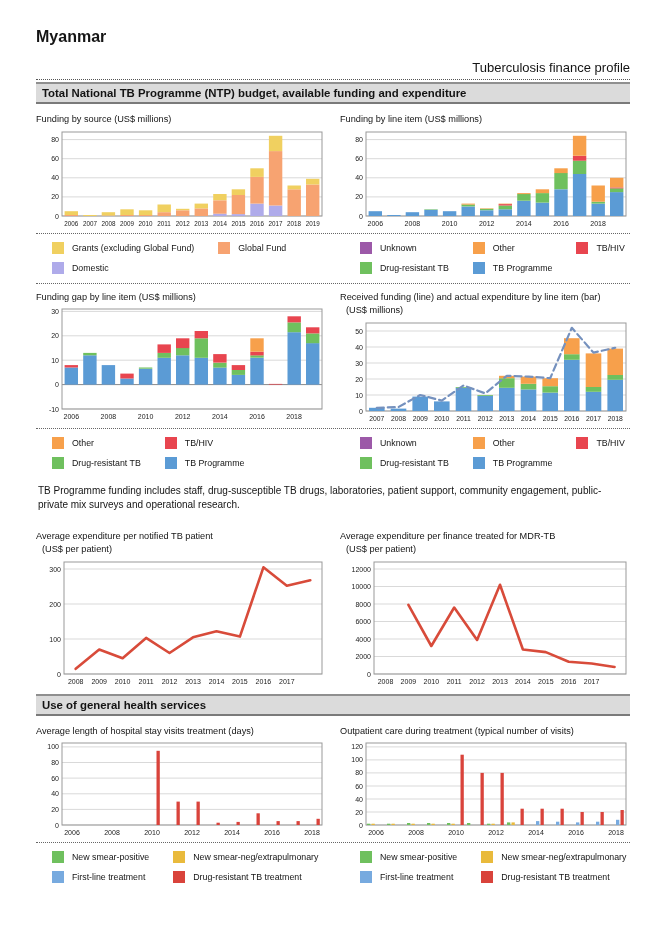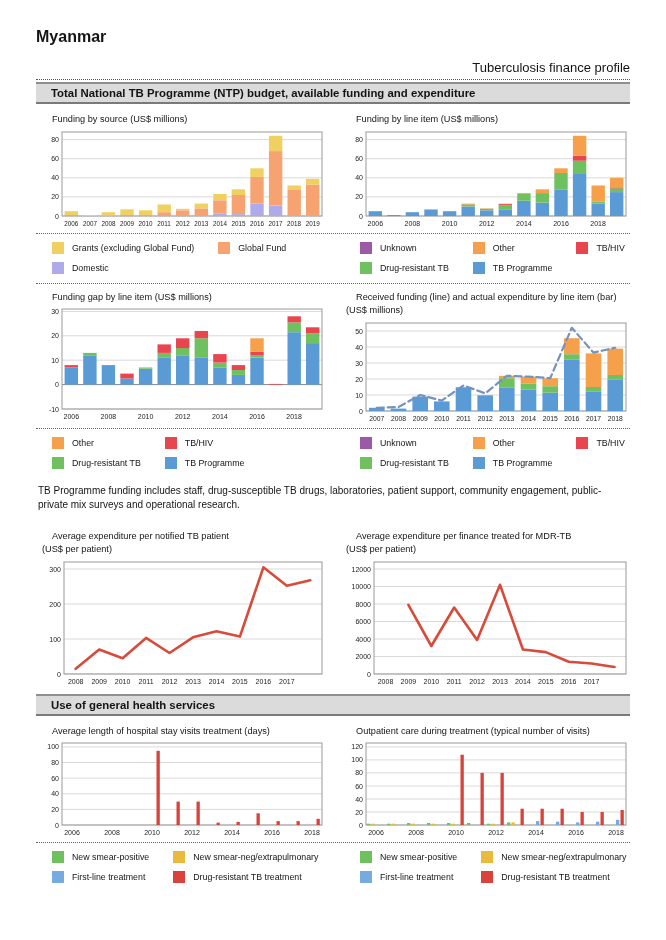--- a/index.html
+++ b/index.html
@@ -12,25 +12,25 @@
   .page { padding:28px 36px 0 36px; }
   .country-title { font-size:16px; font-weight:bold; margin:0 0 14px 0; }
   .profile-title {
     text-align:right; font-weight:normal; font-size:13px;
     border-bottom:1px dotted #555; padding-bottom:4px;
   }
   .gdp-row { font-size:9.4px; margin:9px 0 9px 2px; display:flex; }
   .gdp-label { width:378px; flex:none; }
   .section-bar {
     background:#dbdbdb; border-top:2px solid #8f8f8f; border-bottom:2px solid #7a7a7a;
-    font-weight:bold; font-size:11.4px; padding:3px 15px; margin:2px 0 8px 0;
+    font-weight:bold; font-size:11.4px; padding:3px 6px; margin:2px 0 8px 0;
   }
   .charts-grid { display:grid; grid-template-columns:290px 290px; column-gap:14px; }
   .chart-cell { }
-  .chart-title { font-size:9.2px; line-height:1.25; margin:2px 0 2px 16px; }
+  .chart-title { font-size:9.2px; line-height:1.25; margin:2px 0 2px 0; }
   .chart-subtitle { font-size:9.2px; line-height:1.25; margin:0 0 2px 6px; }
   svg.chart { display:block; }
   .legend-band {
     display:grid; grid-template-columns:290px 290px; column-gap:18px;
     padding:8px 0 9px 0; margin:5px 0 6px 0;
   }
   .dotted-top { border-top:1px dotted #666; }
   .dotted-bottom { border-bottom:1px dotted #666; }
   .legend {
     display:grid; column-gap:24px; row-gap:8px;

